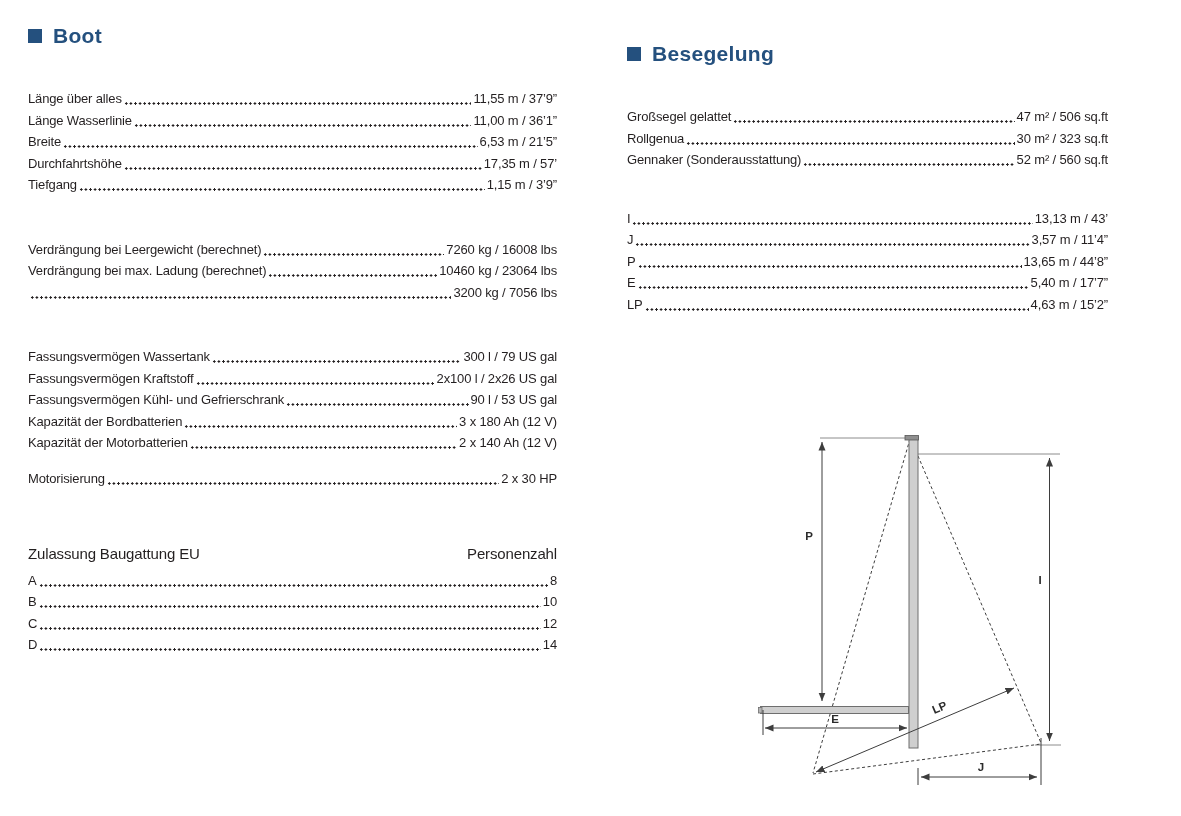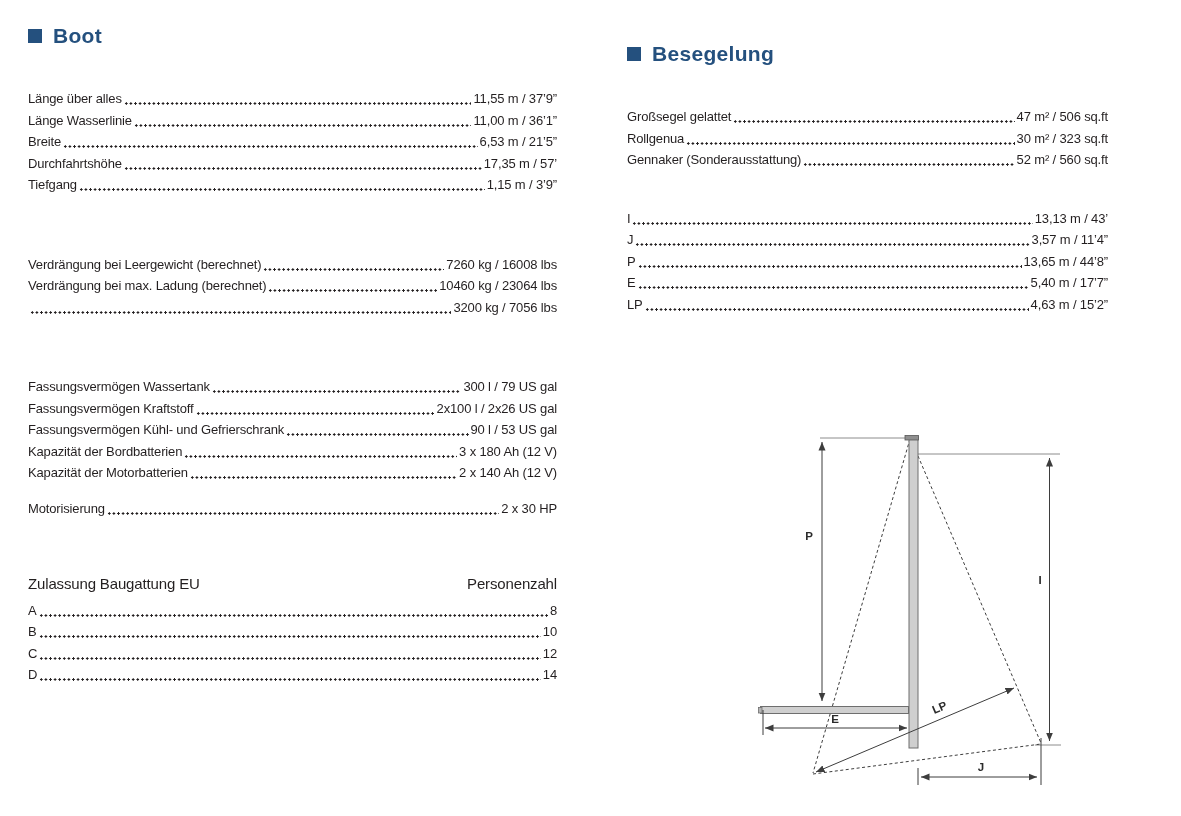--- a/index.html
+++ b/index.html
@@ -11,21 +11,21 @@
     overflow:hidden;
   }
   .col { position:absolute; top:24px; }
   .col-left  { left:28px;  width:529px; }
   .col-right { left:627px; width:481px;margin-top:18px; }
 
   .sec-header { display:flex; align-items:center; gap:11px; height:24px; }
   .sec-bullet { width:14px; height:14px; background:var(--accent); flex:0 0 auto; }
   .sec-title  { font-size:21px; font-weight:bold; color:var(--accent); letter-spacing:.3px; }
 
-  .group { margin-top:58px; }
+  .group { margin-top:43px; }
   .group.first { margin-top:40px; }
   .group.single { margin-top:14px; }
   .group.table { margin-top:54px; }
   .group.rig { margin-top:37px; }
 
   .row { display:flex; align-items:baseline; line-height:21.5px; font-size:13px; letter-spacing:-0.15px; }
   .lbl { white-space:nowrap; }
   .val { white-space:nowrap; }
   .dots {
     flex:1 1 auto; align-self:stretch; margin:0 2px;

